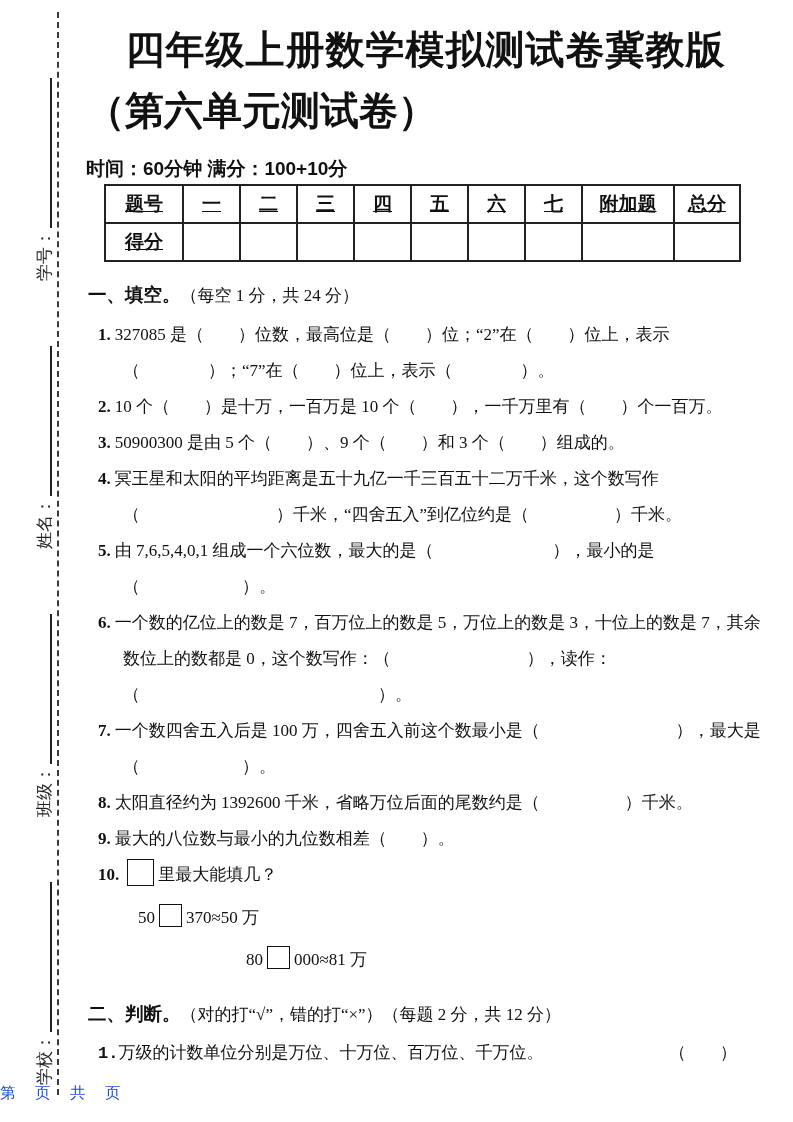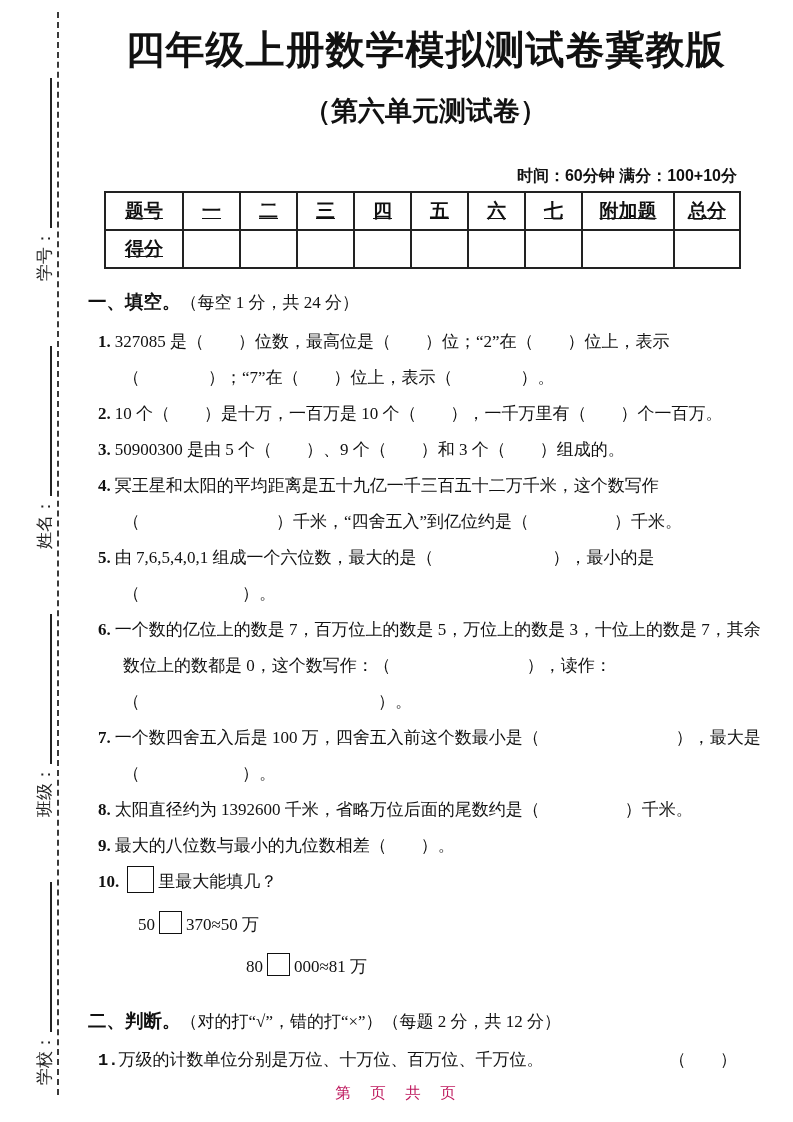--- a/index.html
+++ b/index.html
@@ -42,30 +42,29 @@
   .title{
     margin:22px 0 0 0;
     text-align:center;
     font-family:Liberation Serif, serif;
     font-size:39px;font-weight:bold;
     letter-spacing:1px;
     line-height:56px;
   }
   .subtitle{
     margin:12px 0 0 0;
-    text-align:center;
+    text-align:left;
     font-family:Liberation Serif, serif;
-    font-size:27px;font-weight:bold;
+    font-size:39px;font-weight:bold;
     line-height:42px;
   }
   .meta{
-    margin:32px 28px 3px 0;
-    text-align:right;
+    margin:25px 28px 3px 0;
     font-family:"Liberation Sans","DejaVu Sans",sans-serif;
-    font-size:16px;font-weight:600;
+    font-size:19px;font-weight:600;
     line-height:24px;
   }
   
   table.score{
     border-collapse:collapse;
     margin-left:18px;
     table-layout:fixed;
   }
   table.score td{
     border:2px solid #222;
@@ -119,24 +118,24 @@
   }
   .jq .jtext{
     font-size:17px;line-height:36px;
     padding-left:25px;text-indent:-25px;font-family:Liberation Mono, monospace;
   }
   .jq .jblank{font-size:17px;white-space:nowrap;padding-right:28px;}
   
   .footer{
     position:absolute;
     left:0;right:0;bottom:18px;
-    text-align:center;
+    text-align:left;
     font-size:15.5px;
     letter-spacing:2px;
-    color:#be185d;
+    color:#1d4ed8;
   }
 </style>
 </head>
 <body>
 
 <div class="page">
 
   <div class="fold-line"></div>
 
   <div class="sidebar-strip">

